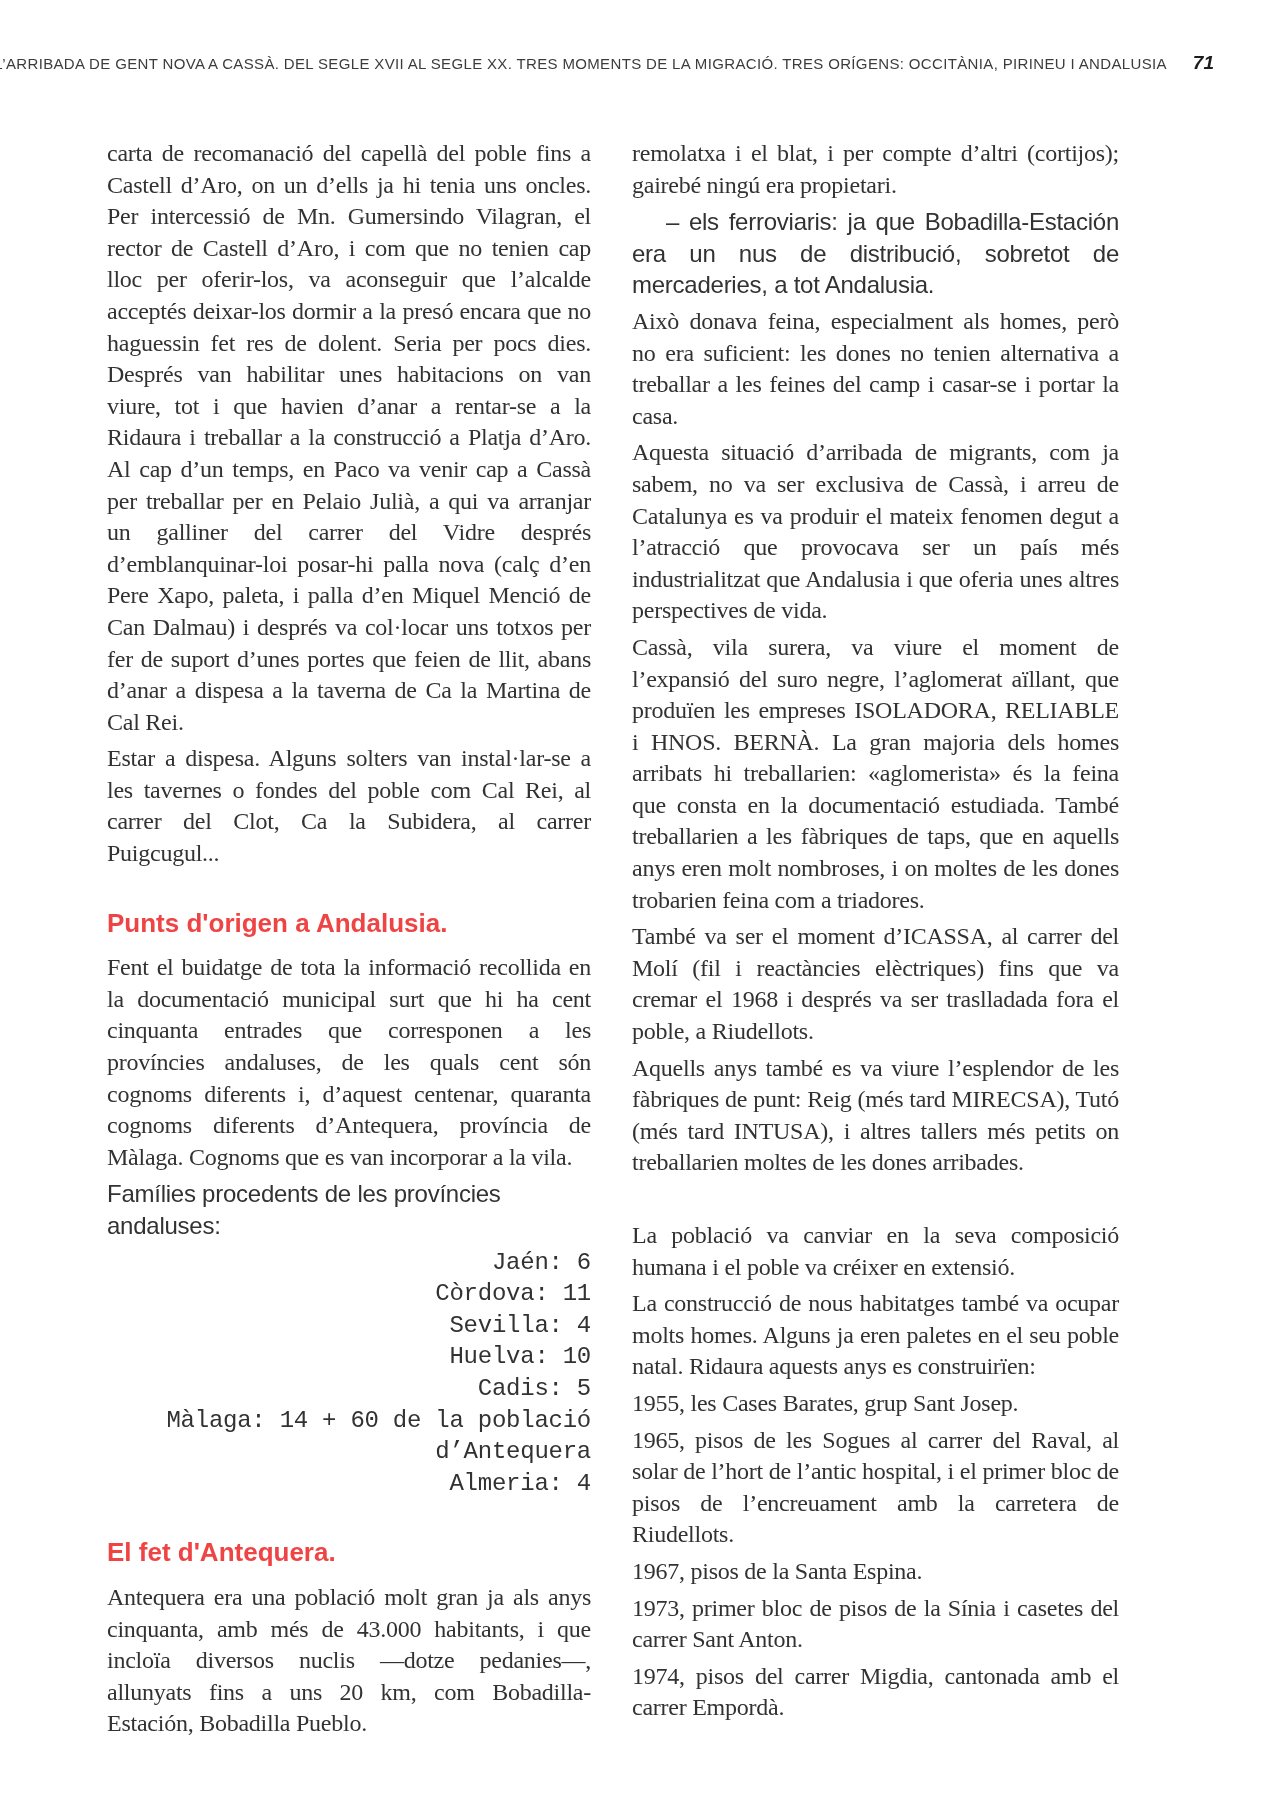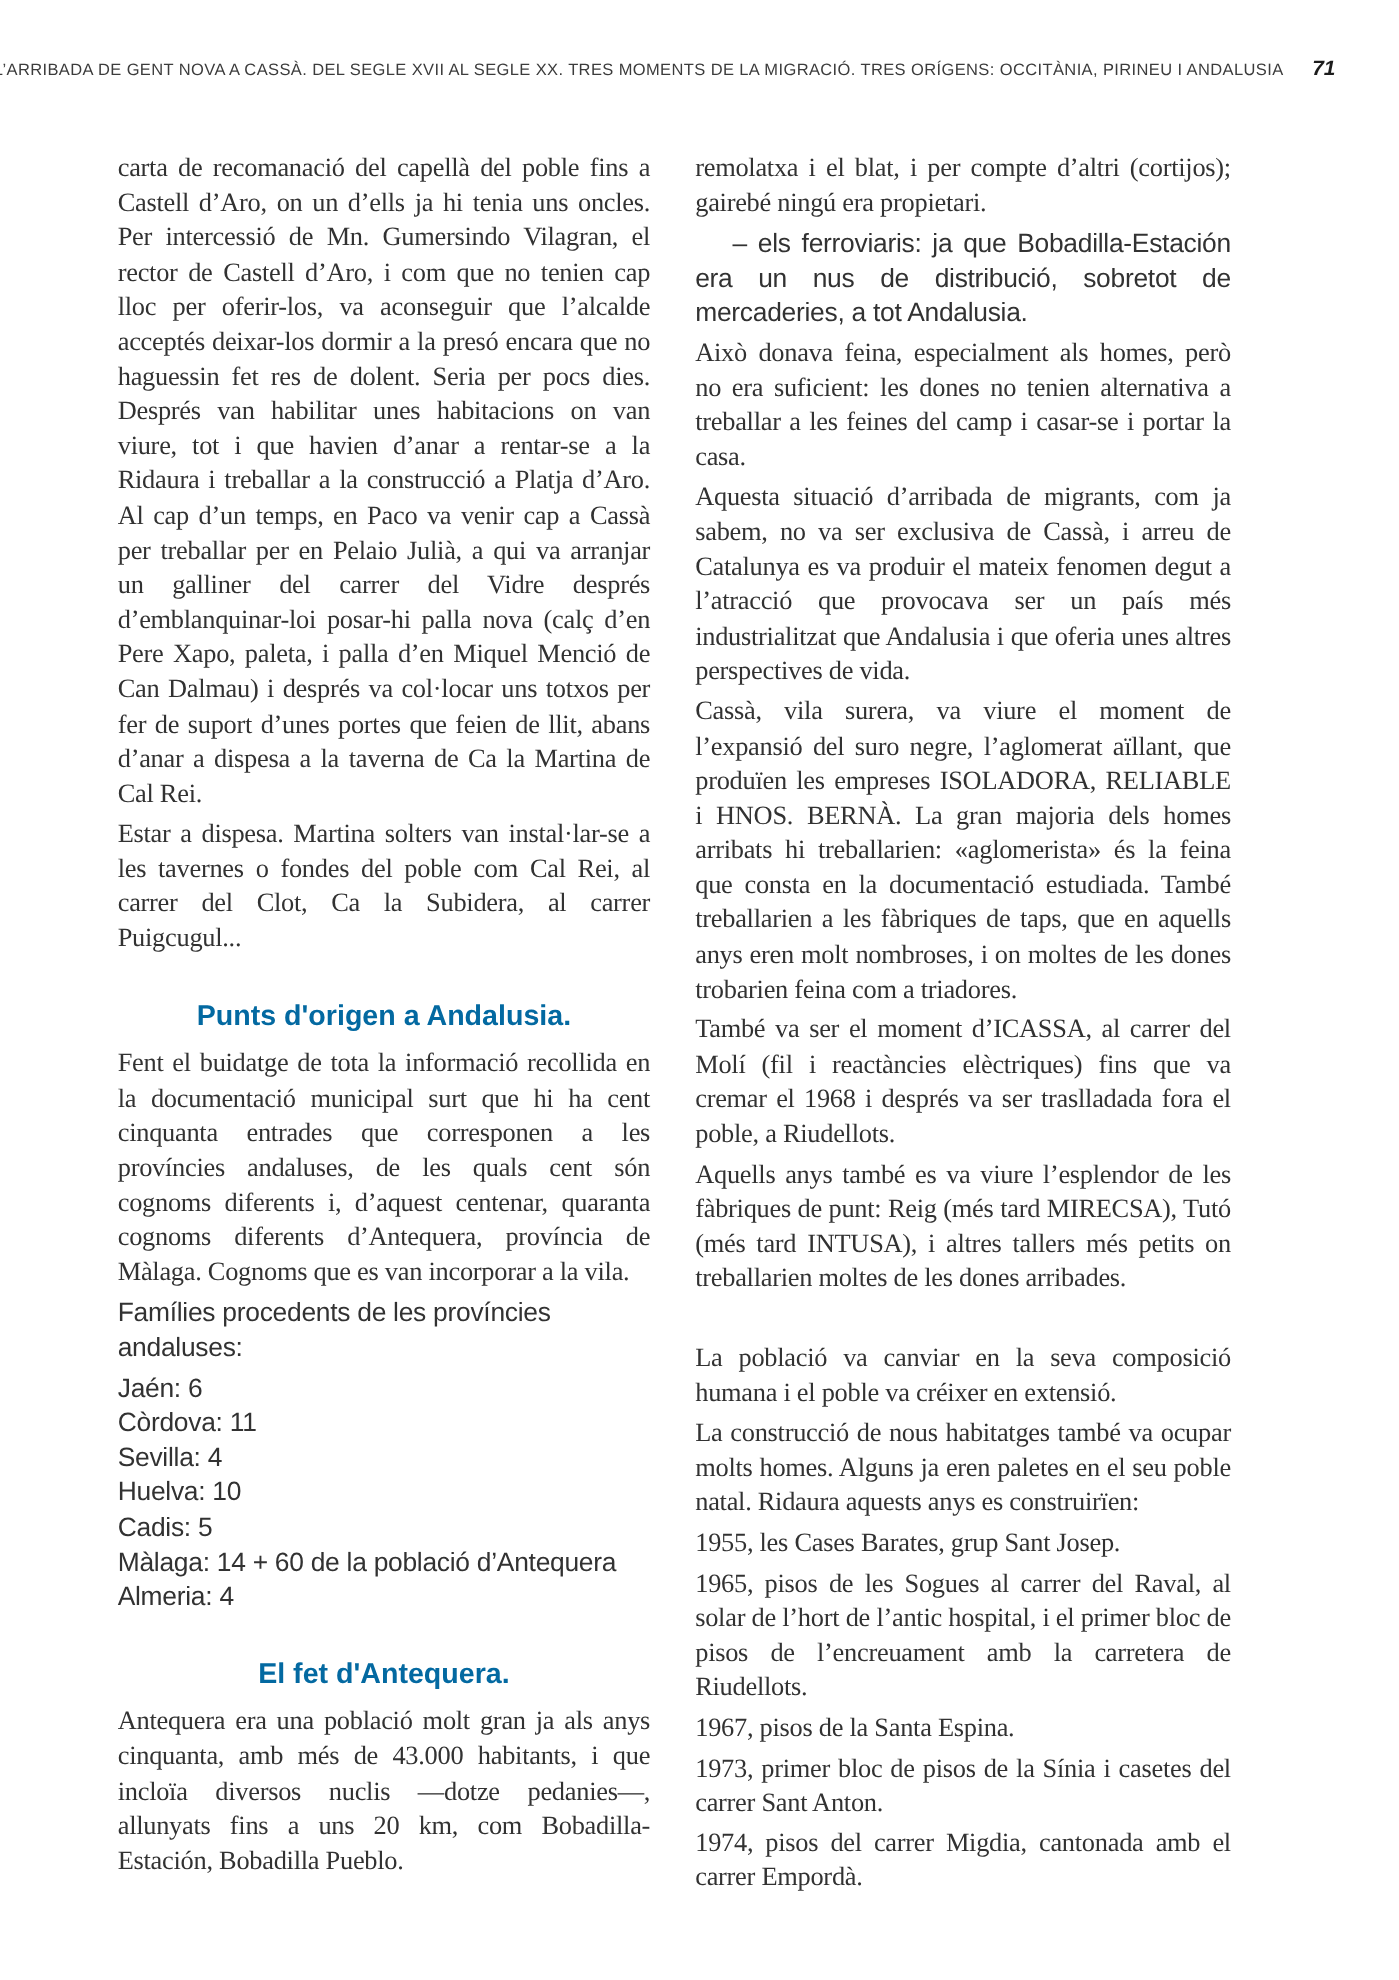--- a/index.html
+++ b/index.html
@@ -59,44 +59,44 @@
     text-align: left;
   }
   p.dash-item {
     margin: 0 0 5px 0;
     text-align: justify;
     text-indent: 34px;
   }
   h2.sect {
     font-size: 26px;
     font-weight: bold;
-    color: #0369a1;
+    color: #ef4444;
     letter-spacing: 0;
     margin: 38px 0 13px 0;
-    text-align: center;
   }
   .province-list p {
     margin: 0;
-    text-align: left;
+    text-align: right;
+    font-family: Liberation Mono, monospace;
   }
   .section-gap { height: 36px; }
 </style>
 </head>
 <body>
 
 <div class="page">
 
   <div class="running-head">
     <span class="rh-title">L’ARRIBADA DE GENT NOVA A CASSÀ. DEL SEGLE XVII AL SEGLE XX. TRES MOMENTS DE LA MIGRACIÓ. TRES ORÍGENS: OCCITÀNIA, PIRINEU I ANDALUSIA</span>
     <span class="rh-folio">71</span>
   </div>
 
   <div class="col col-left">
     <p class="body">carta de recomanació del capellà del poble fins a Castell d’Aro, on un d’ells ja hi tenia uns oncles. Per intercessió de Mn. Gumersindo Vilagran, el rector de Castell d’Aro, i com que no tenien cap lloc per oferir-los, va aconseguir que l’alcalde acceptés deixar-los dormir a la presó encara que no haguessin fet res de dolent. Seria per pocs dies. Després van habilitar unes habitacions on van viure, tot i que havien d’anar a rentar-se a la Ridaura i treballar a la construcció a Platja d’Aro. Al cap d’un temps, en Paco va venir cap a Cassà per treballar per en Pelaio Julià,  a qui va arranjar un galliner del carrer del Vidre  després d’emblanquinar-loi posar-hi palla nova (calç d’en Pere Xapo, paleta, i palla d’en Miquel Menció de Can Dalmau) i després va col·locar uns totxos per fer de suport d’unes portes que feien de llit, abans d’anar a dispesa a la taverna de Ca la Martina de Cal Rei.</p>
-    <p class="body">Estar a dispesa. Martina solters van instal·lar-se a les tavernes o fondes del poble com Cal Rei, al carrer del Clot, Ca la Subidera, al carrer Puigcugul...</p>
+    <p class="body">Estar a dispesa. Alguns solters van instal·lar-se a les tavernes o fondes del poble com Cal Rei, al carrer del Clot, Ca la Subidera, al carrer Puigcugul...</p>
     <h2 class="sect">Punts d'origen a Andalusia.</h2>
     <p class="body">Fent el buidatge de tota la informació recollida en la documentació municipal surt que hi ha cent cinquanta entrades que corresponen a les províncies andaluses, de les quals cent són cognoms diferents i, d’aquest centenar, quaranta cognoms diferents d’Antequera, província de Màlaga. Cognoms que es van incorporar a la vila.</p>
     <p class="plain">Famílies procedents de les províncies andaluses:</p>
     <div class="province-list">
       <p>Jaén: 6</p>
       <p>Còrdova: 11</p>
       <p>Sevilla: 4</p>
       <p>Huelva: 10</p>
       <p>Cadis: 5</p>
       <p>Màlaga: 14 + 60 de la població d’Antequera</p>

